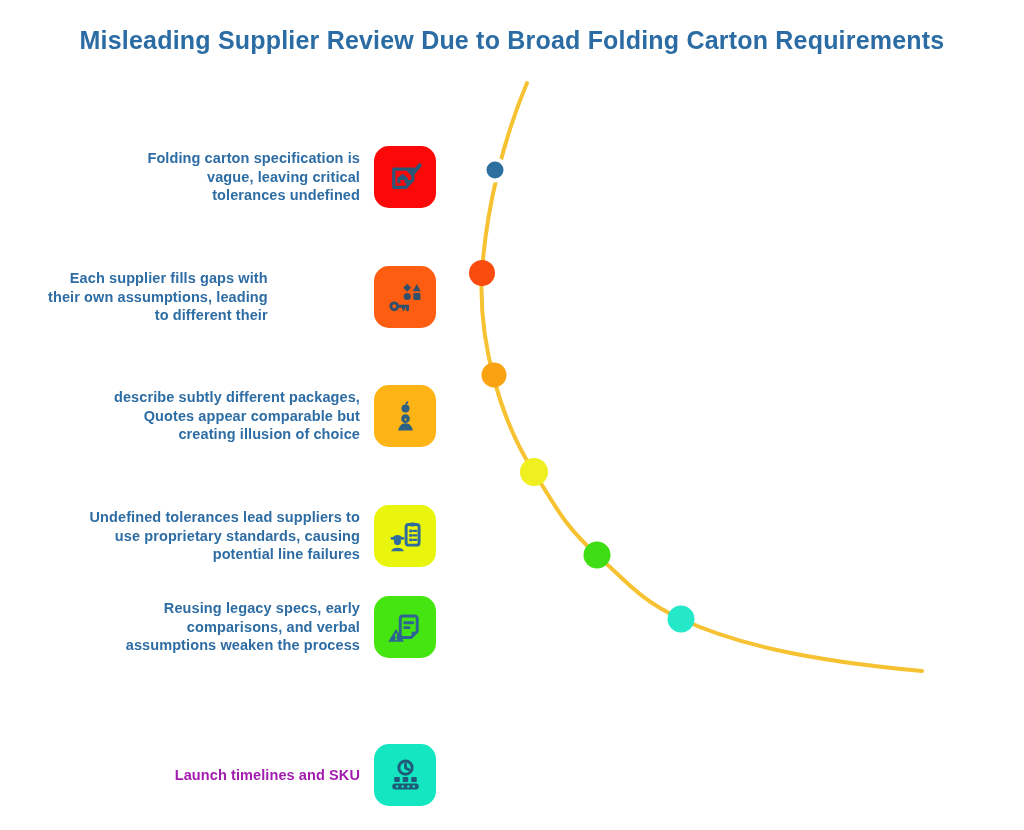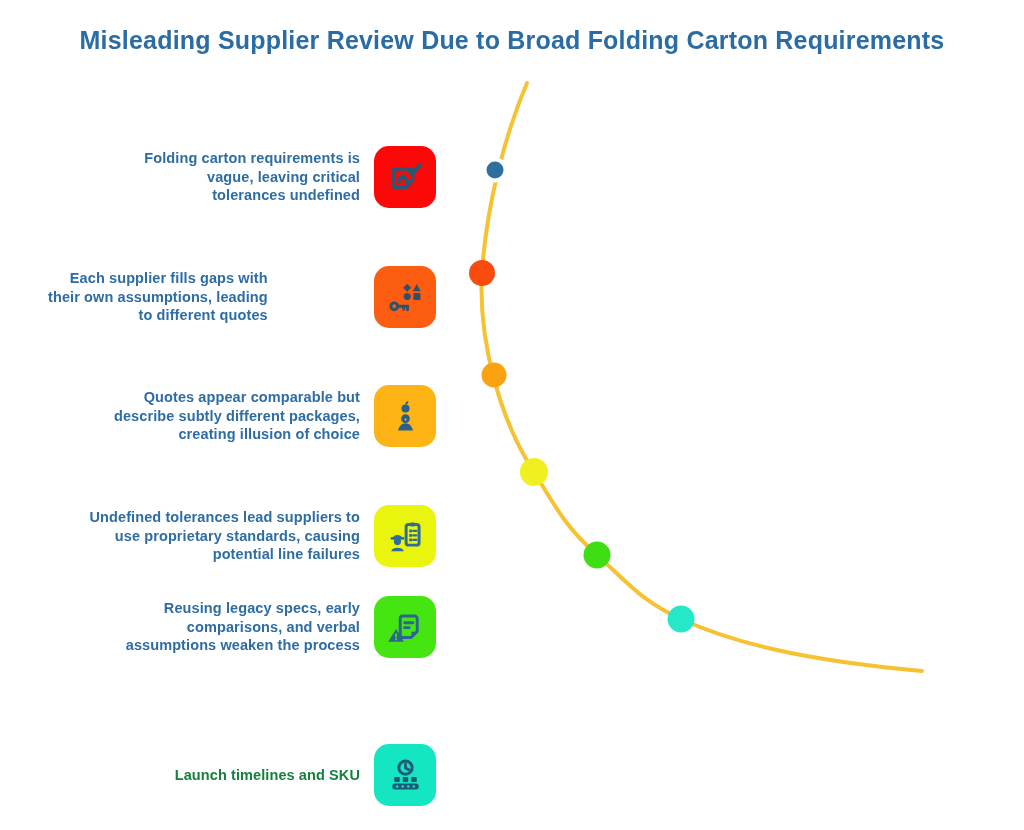--- a/index.html
+++ b/index.html
@@ -66,60 +66,60 @@
   <circle cx="495" cy="170" r="10.5" fill="#2d6f9f" stroke="#ffffff" stroke-width="4"></circle>
       <circle cx="482" cy="273" r="13" fill="#fa4b0f"></circle>
       <circle cx="494" cy="375" r="12.5" fill="#f9a313"></circle>
       <circle cx="534" cy="472" r="14" fill="#f0ef1f"></circle>
       <circle cx="597" cy="555" r="13.5" fill="#3fdd14"></circle>
       <circle cx="681" cy="619" r="13.5" fill="#24e8c8"></circle>
     </svg>
   <div id="rows">
   <div class="row" style="top: 146px;">
     <div class="step-text" style="color: rgb(46, 109, 164);">
-      <div class="line">Folding carton requirements is</div>
+      <div class="line">Folding carton specification is</div>
       <div class="line">vague, leaving critical</div>
       <div class="line">tolerances undefined</div>
     </div>
     <div class="icon-box" style="background: rgb(251, 8, 8);">
       <span class="icon" style="color: rgb(42, 87, 119);">
             <svg viewBox="0 0 24 24" width="37" height="37" aria-hidden="true">
     <path d="M4.4 6.6 H16.8 V13.4 L12.2 18.4 H4.4 Z" fill="none" stroke="currentColor" stroke-width="2.1" stroke-linejoin="round"></path>
     <path d="M12.6 18.2 V13.6 H16.9 Z" fill="currentColor"></path>
     <path d="M6.7 12.3 L10.1 9.5 L13.5 12.3 V15.7 H11.4 V13.7 H8.8 V15.7 H6.7 Z" fill="currentColor"></path>
     <path d="M14.2 7.4 L16.4 9.6 L21.2 4.2" fill="none" stroke="currentColor" stroke-width="2.6" stroke-linecap="round" stroke-linejoin="round"></path>
   </svg>
           </span>
     </div>
   </div>
 
   <div class="row" style="top: 266px; justify-content: space-between;">
     <div class="step-text" style="color: rgb(46, 109, 164);">
       <div class="line">Each supplier fills gaps with</div>
       <div class="line">their own assumptions, leading</div>
-      <div class="line">to different quotes</div>
+      <div class="line">to different their</div>
     </div>
     <div class="icon-box" style="background: rgb(252, 93, 17);">
       <span class="icon" style="color: rgb(51, 80, 107);">
             <svg viewBox="0 0 24 24" width="37" height="37" aria-hidden="true">
     <path d="M13.1 3 L15.7 5.6 L13.1 8.2 L10.5 5.6 Z" fill="currentColor"></path>
     <path d="M19.3 3.2 L21.9 7.9 H16.7 Z" fill="currentColor"></path>
     <circle cx="13.1" cy="11.4" r="2.3" fill="currentColor"></circle>
     <rect x="17.1" y="9.1" width="4.6" height="4.6" rx="0.7" fill="currentColor"></rect>
     <circle cx="4.7" cy="17.7" r="2.2" fill="none" stroke="currentColor" stroke-width="1.9"></circle>
     <path d="M6.9 17.7 H13.5 M10.8 17.7 V19.7 M13.3 17.7 V19.9" fill="none" stroke="currentColor" stroke-width="1.9" stroke-linecap="round"></path>
   </svg>
           </span>
     </div>
   </div>
 
   <div class="row" style="top: 385px;">
     <div class="step-text" style="color: rgb(46, 109, 164);">
+      <div class="line">describe subtly different packages,</div>
       <div class="line">Quotes appear comparable but</div>
-      <div class="line">describe subtly different packages,</div>
       <div class="line">creating illusion of choice</div>
     </div>
     <div class="icon-box" style="background: rgb(253, 180, 20);">
       <span class="icon" style="color: rgb(44, 96, 133);">
             <svg viewBox="0 0 24 24" width="37" height="37" aria-hidden="true">
     <circle cx="12" cy="6.8" r="2.6" fill="currentColor"></circle>
     <path d="M12 4.4 C11.6 3.2 12.4 2.2 13.8 2.1 C13.9 3.4 13.1 4.3 12 4.4 Z" fill="currentColor"></path>
     <circle cx="12" cy="13.4" r="2.8" fill="currentColor"></circle>
     <path d="M12 14.9 C11 14.1 11.2 13 12 13.4 C12.8 13 13 14.1 12 14.9 Z" fill="#fdb414"></path>
     <path d="M12 16.4 C9.5 16.4 7.9 18.2 7.2 21 H16.8 C16.1 18.2 14.5 16.4 12 16.4 Z" fill="currentColor"></path>
@@ -166,21 +166,21 @@
     <path d="M11.5 8.9 H16.7 M11.5 12.1 H14.3" stroke="currentColor" stroke-width="1.9" stroke-linecap="round"></path>
     <path d="M5.9 13 L11 21.2 H0.8 Z" fill="currentColor"></path>
     <rect x="5.35" y="15.8" width="1.1" height="2.7" rx="0.55" fill="#44e511"></rect>
     <circle cx="5.9" cy="19.7" r="0.7" fill="#44e511"></circle>
   </svg>
           </span>
     </div>
   </div>
 
   <div class="row" style="top: 744px;">
-    <div class="step-text" style="color: #15803d;">
+    <div class="step-text" style="color: #a21caf;">
       <div class="line">Launch timelines and SKU</div>
     </div>
     <div class="icon-box" style="background: rgb(19, 230, 193);">
       <span class="icon" style="color: rgb(31, 90, 120);">
             <svg viewBox="0 0 24 24" width="37" height="37" aria-hidden="true">
     <circle cx="12" cy="6.9" r="4.3" fill="none" stroke="currentColor" stroke-width="1.9"></circle>
     <path d="M12 4.7 V7.1 L14.2 8.2" fill="none" stroke="currentColor" stroke-width="1.8" stroke-linecap="round" stroke-linejoin="round"></path>
     <rect x="4.7" y="13" width="3.6" height="3.2" rx="0.6" fill="currentColor"></rect>
     <rect x="10.2" y="13" width="3.6" height="3.2" rx="0.6" fill="currentColor"></rect>
     <rect x="15.7" y="13" width="3.6" height="3.2" rx="0.6" fill="currentColor"></rect>

